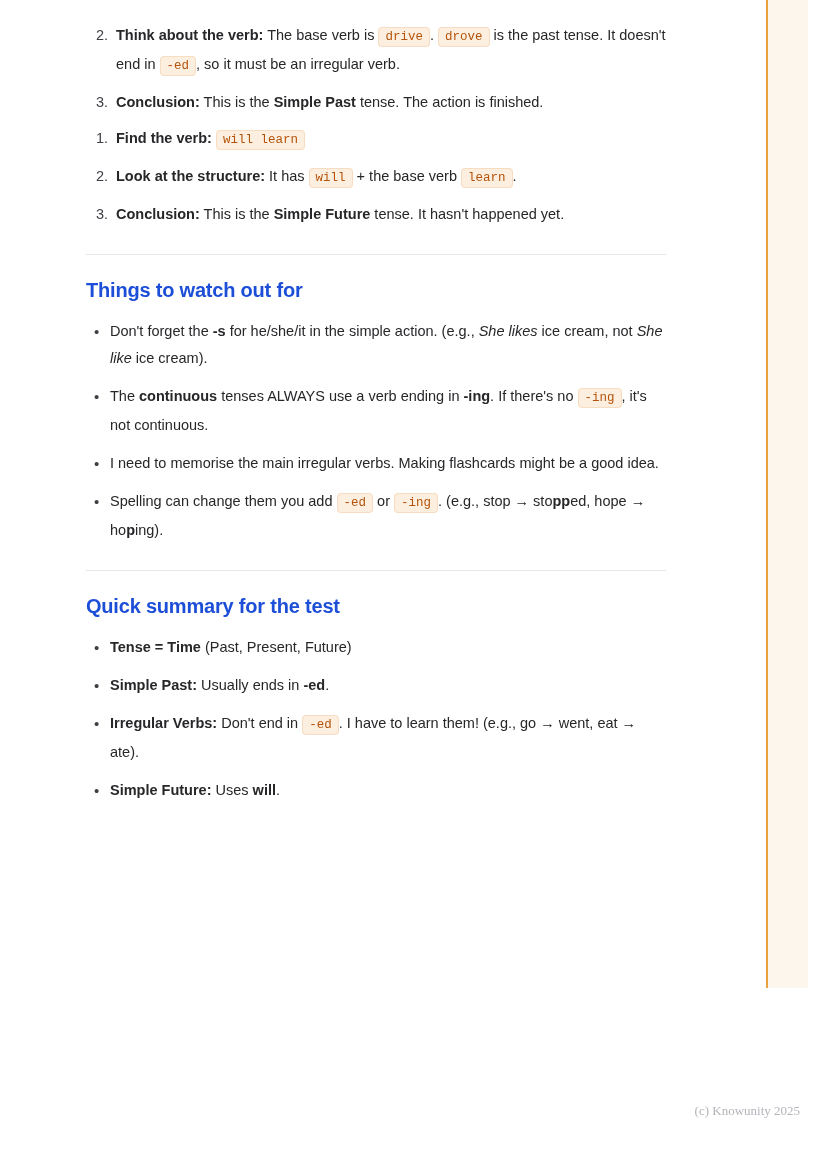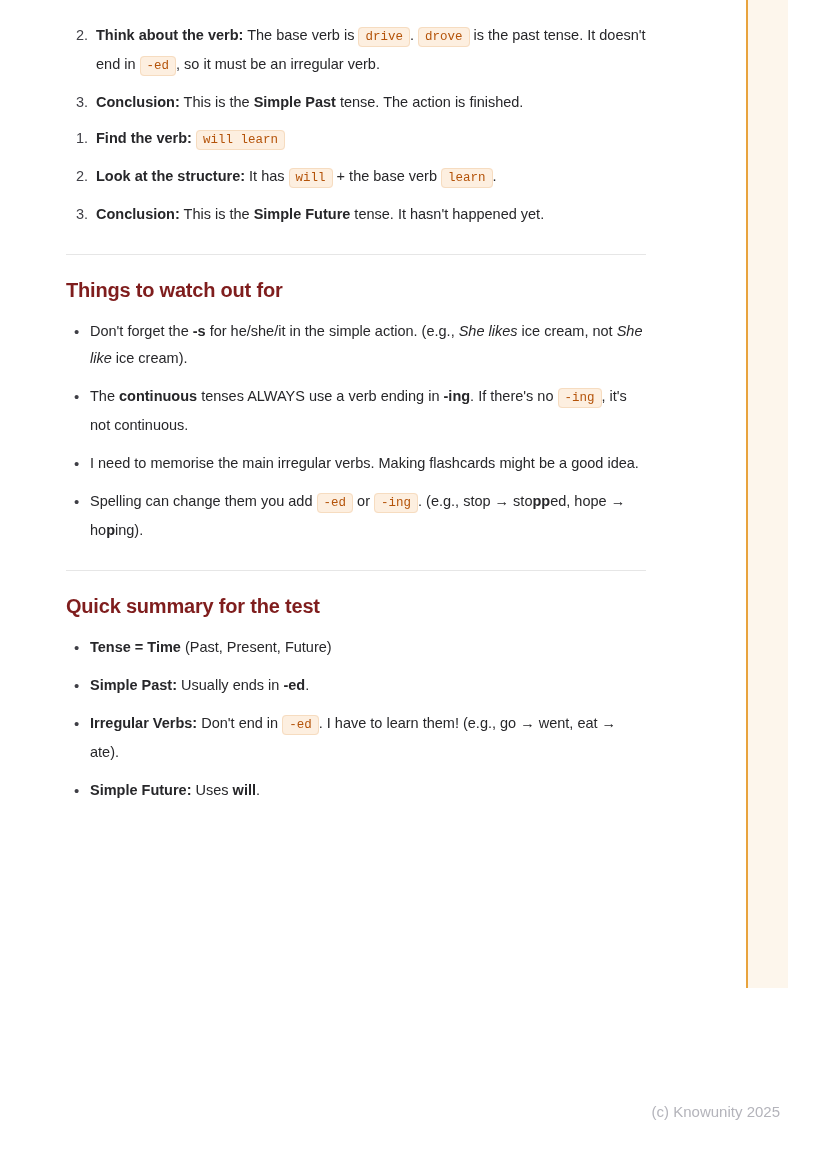--- a/index.html
+++ b/index.html
@@ -11,21 +11,21 @@
     width: 828px;
     height: 1171px;
     font-family: "Liberation Sans", sans-serif;
     color: #27272a;
     position: relative;
     overflow: hidden;
   }
 
   .page {
     position: absolute;
-    left: 36px;
+    left: 56px;
     top: 0;
     width: 752px;
     height: 988px;
     background: #ffffff;
     overflow: hidden;
   }
 
   
   .margin-strip {
     position: absolute;
@@ -97,38 +97,38 @@
     color: #b45309;
     border: 1px solid #f6dcc0;
     border-radius: 4px;
     padding: 2px 6px;
     white-space: nowrap;
   }
 
   h2.section {
     font-size: 20px;
     font-weight: bold;
-    color: #7f1d1d;
+    color: #1d4ed8;
     margin: 0 0 16px 0;
     letter-spacing: -0.2px;
   }
 
   hr.divider {
     border: none;
     border-top: 1px solid #e6e6e6;
     margin: 26px 0 24px 0;
   }
 
   .footer {
     position: absolute;
-    right: 48px;
+    right: 28px;
     top: 1103px;
-    font-size: 15px;
+    font-size: 13px;
     color: #b4b4bb;
-    font-family: Liberation Sans, sans-serif;
+    font-family: Liberation Serif, serif;
   }
 </style>
 </head>
 <body>
 
 <div class="page">
 
   <div class="margin-strip"></div>
 
   <div class="content">

